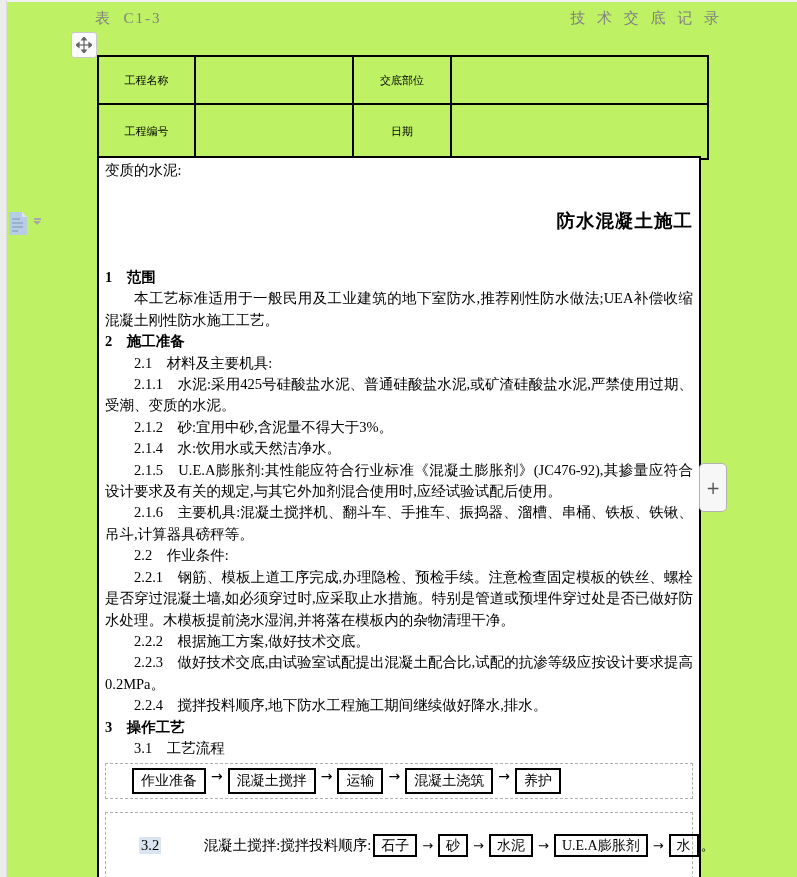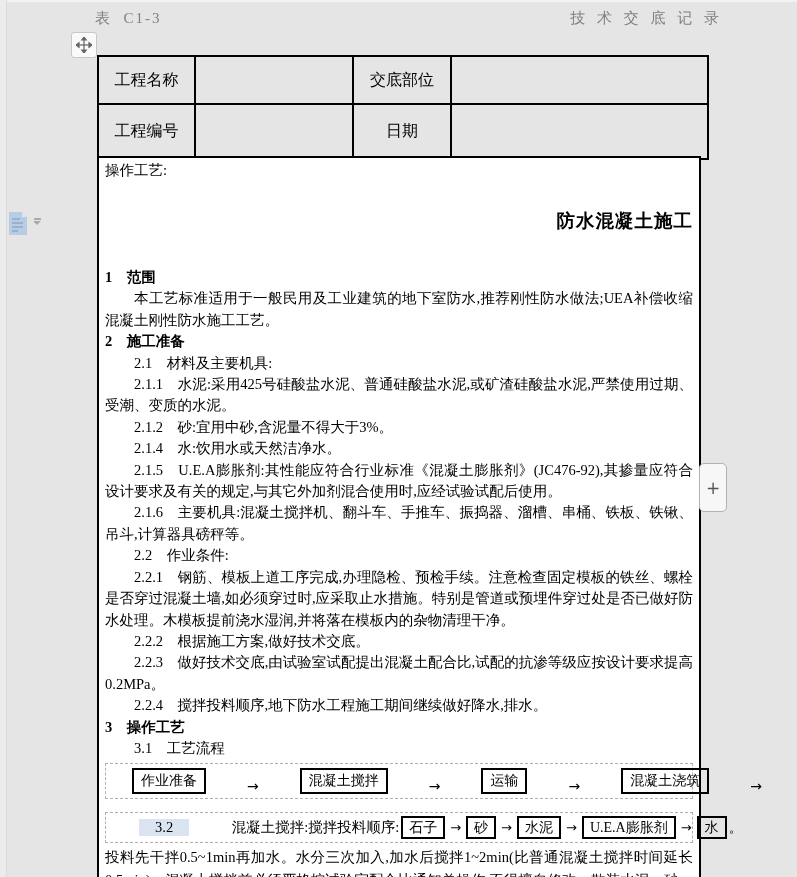--- a/index.html
+++ b/index.html
@@ -2,63 +2,63 @@
 <html><head>
 <meta charset="utf-8">
 <style>
   html,body{margin:0;padding:0;}
   body{
     width:797px;height:877px;overflow:hidden;
     background:#ffffff;
     font-family:"Liberation Serif","DejaVu Serif",serif;
     color:#000;
   }
-  .sheet{position:relative;width:797px;height:877px;background:#e5e5e5;overflow:hidden;}
+  .sheet{position:relative;width:797px;height:877px;background:#bef264;overflow:hidden;}
   .left-gutter{position:absolute;left:0;top:0;width:6px;height:877px;background:#ececec;border-right:1px solid #dcdcdc;}
   .top-edge{position:absolute;left:0;top:0;width:797px;height:2px;background:#f2f2f2;}
 
   
   .hdr-left{position:absolute;left:95px;top:9px;font-size:15px;color:#808080;letter-spacing:2px;white-space:pre;}
   .hdr-right{position:absolute;right:74px;top:9px;font-size:15px;color:#808080;letter-spacing:4px;white-space:pre;}
 
   
   .move-handle{position:absolute;left:71px;top:32px;width:24px;height:24px;background:#fafafa;
     border:1px solid #c8c8c8;border-radius:3px;display:flex;align-items:center;justify-content:center;}
   .move-handle svg{display:block;}
 
   
   table.info{position:absolute;left:97px;top:55px;border-collapse:collapse;table-layout:fixed;}
-  table.info td{border:2px solid #000;font-size:16px;text-align:center;vertical-align:middle;padding:0;}
+  table.info td{border:2px solid #000;font-size:11px;text-align:center;vertical-align:middle;padding:0;}
   td.c1{width:95px;height:46px;}
   td.c2{width:156px;}
   td.c3{width:96px;}
   td.c4{width:255px;}
   tr.r2 td{height:53px;}
 
   
   .content-box{position:absolute;left:97px;top:156px;width:604px;height:760px;
     border:2px solid #000;padding:3px 6px 0 6px;box-sizing:border-box;background:#fff;}
   .section-label{font-size:14.5px;line-height:19px;}
   .doc-title{font-size:18.5px;font-weight:bold;margin:28px 0 34px 0;letter-spacing:1px;text-align:right;}
   .para{font-size:14.5px;line-height:21.4px;text-align:justify;}
   .p-section{font-weight:bold;}
   .p-item,.p-body{text-indent:2em;}
 
   
   .flow-wrap{border:1px dashed #b0b0b0;margin-top:4px;padding:4px 4px 4px 26px;display:block;}
-  .flow-row{display:flex;align-items:flex-end;gap:36px;}
+  .flow-row{display:flex;align-items:flex-start;}
   .flow-box{border:2px solid #000;font-size:14px;line-height:20px;padding:1px 7px;white-space:nowrap;}
   .flow-arrow{font-size:14px;margin:0 5px;font-family:"DejaVu Sans",sans-serif;}
 
   
   .mix-wrap{border:1px dashed #b0b0b0;margin-top:13px;padding:3px 4px;display:flex;align-items:center;
     font-size:14.5px;white-space:nowrap;}
-  .mix-number{margin-left:2em;background:#dbe5f1;padding:0 16px;}
+  .mix-number{margin-left:2em;background:#dbe5f1;padding:0 2px;}
   .mix-label{white-space:pre;padding-left:28px;}
-  .mix-box{border:2px solid #000;font-size:14px;line-height:19px;padding:0 6px;margin:0 2px;white-space:nowrap;}
+  .mix-box{border:2px solid #000;font-size:14px;line-height:19px;padding:0 6px;margin:18px 2px;white-space:nowrap;}
   .mix-arrow{font-size:13px;margin:0 3px;font-family:"DejaVu Sans",sans-serif;}
   .mix-cont{font-size:14.5px;line-height:23px;text-align:justify;margin-top:3px;}
 
   
   .paste-ctl{position:absolute;left:8px;top:211px;display:flex;align-items:flex-start;}
   .paste-doc{width:20px;height:25px;position:relative;}
   .paste-drop{margin-left:5px;margin-top:7px;display:flex;flex-direction:column;align-items:center;}
   .paste-drop .bar{width:7px;height:2px;background:#a9a9a9;}
   .paste-drop .tri{width:0;height:0;border-left:4px solid transparent;border-right:4px solid transparent;
     border-top:4px solid #a9a9a9;margin-top:1px;}
@@ -123,21 +123,21 @@
     <tr class="r2">
       <td class="c1">工程编号</td>
       <td class="c2"></td>
       <td class="c3">日期</td>
       <td class="c4"></td>
     </tr>
   </tbody>
     </table>
 
   <div class="content-box">
-    <div class="section-label">操作工艺:</div>
+    <div class="section-label">变质的水泥:</div>
     <div class="doc-title">防水混凝土施工</div>
 
     <div class="para p-section">1　范围</div>
     <div class="para p-body">本工艺标准适用于一般民用及工业建筑的地下室防水,推荐刚性防水做法;UEA补偿收缩混凝土刚性防水施工工艺。</div>
     <div class="para p-section">2　施工准备</div>
     <div class="para p-item">2.1　材料及主要机具:</div>
     <div class="para p-item">2.1.1　水泥:采用425号硅酸盐水泥、普通硅酸盐水泥,或矿渣硅酸盐水泥,严禁使用过期、受潮、变质的水泥。</div>
     <div class="para p-item">2.1.2　砂:宜用中砂,含泥量不得大于3%。</div>
     <div class="para p-item">2.1.4　水:饮用水或天然洁净水。</div>
     <div class="para p-item">2.1.5　U.E.A膨胀剂:其性能应符合行业标准《混凝土膨胀剂》(JC476-92),其掺量应符合设计要求及有关的规定,与其它外加剂混合使用时,应经试验试配后使用。</div>

